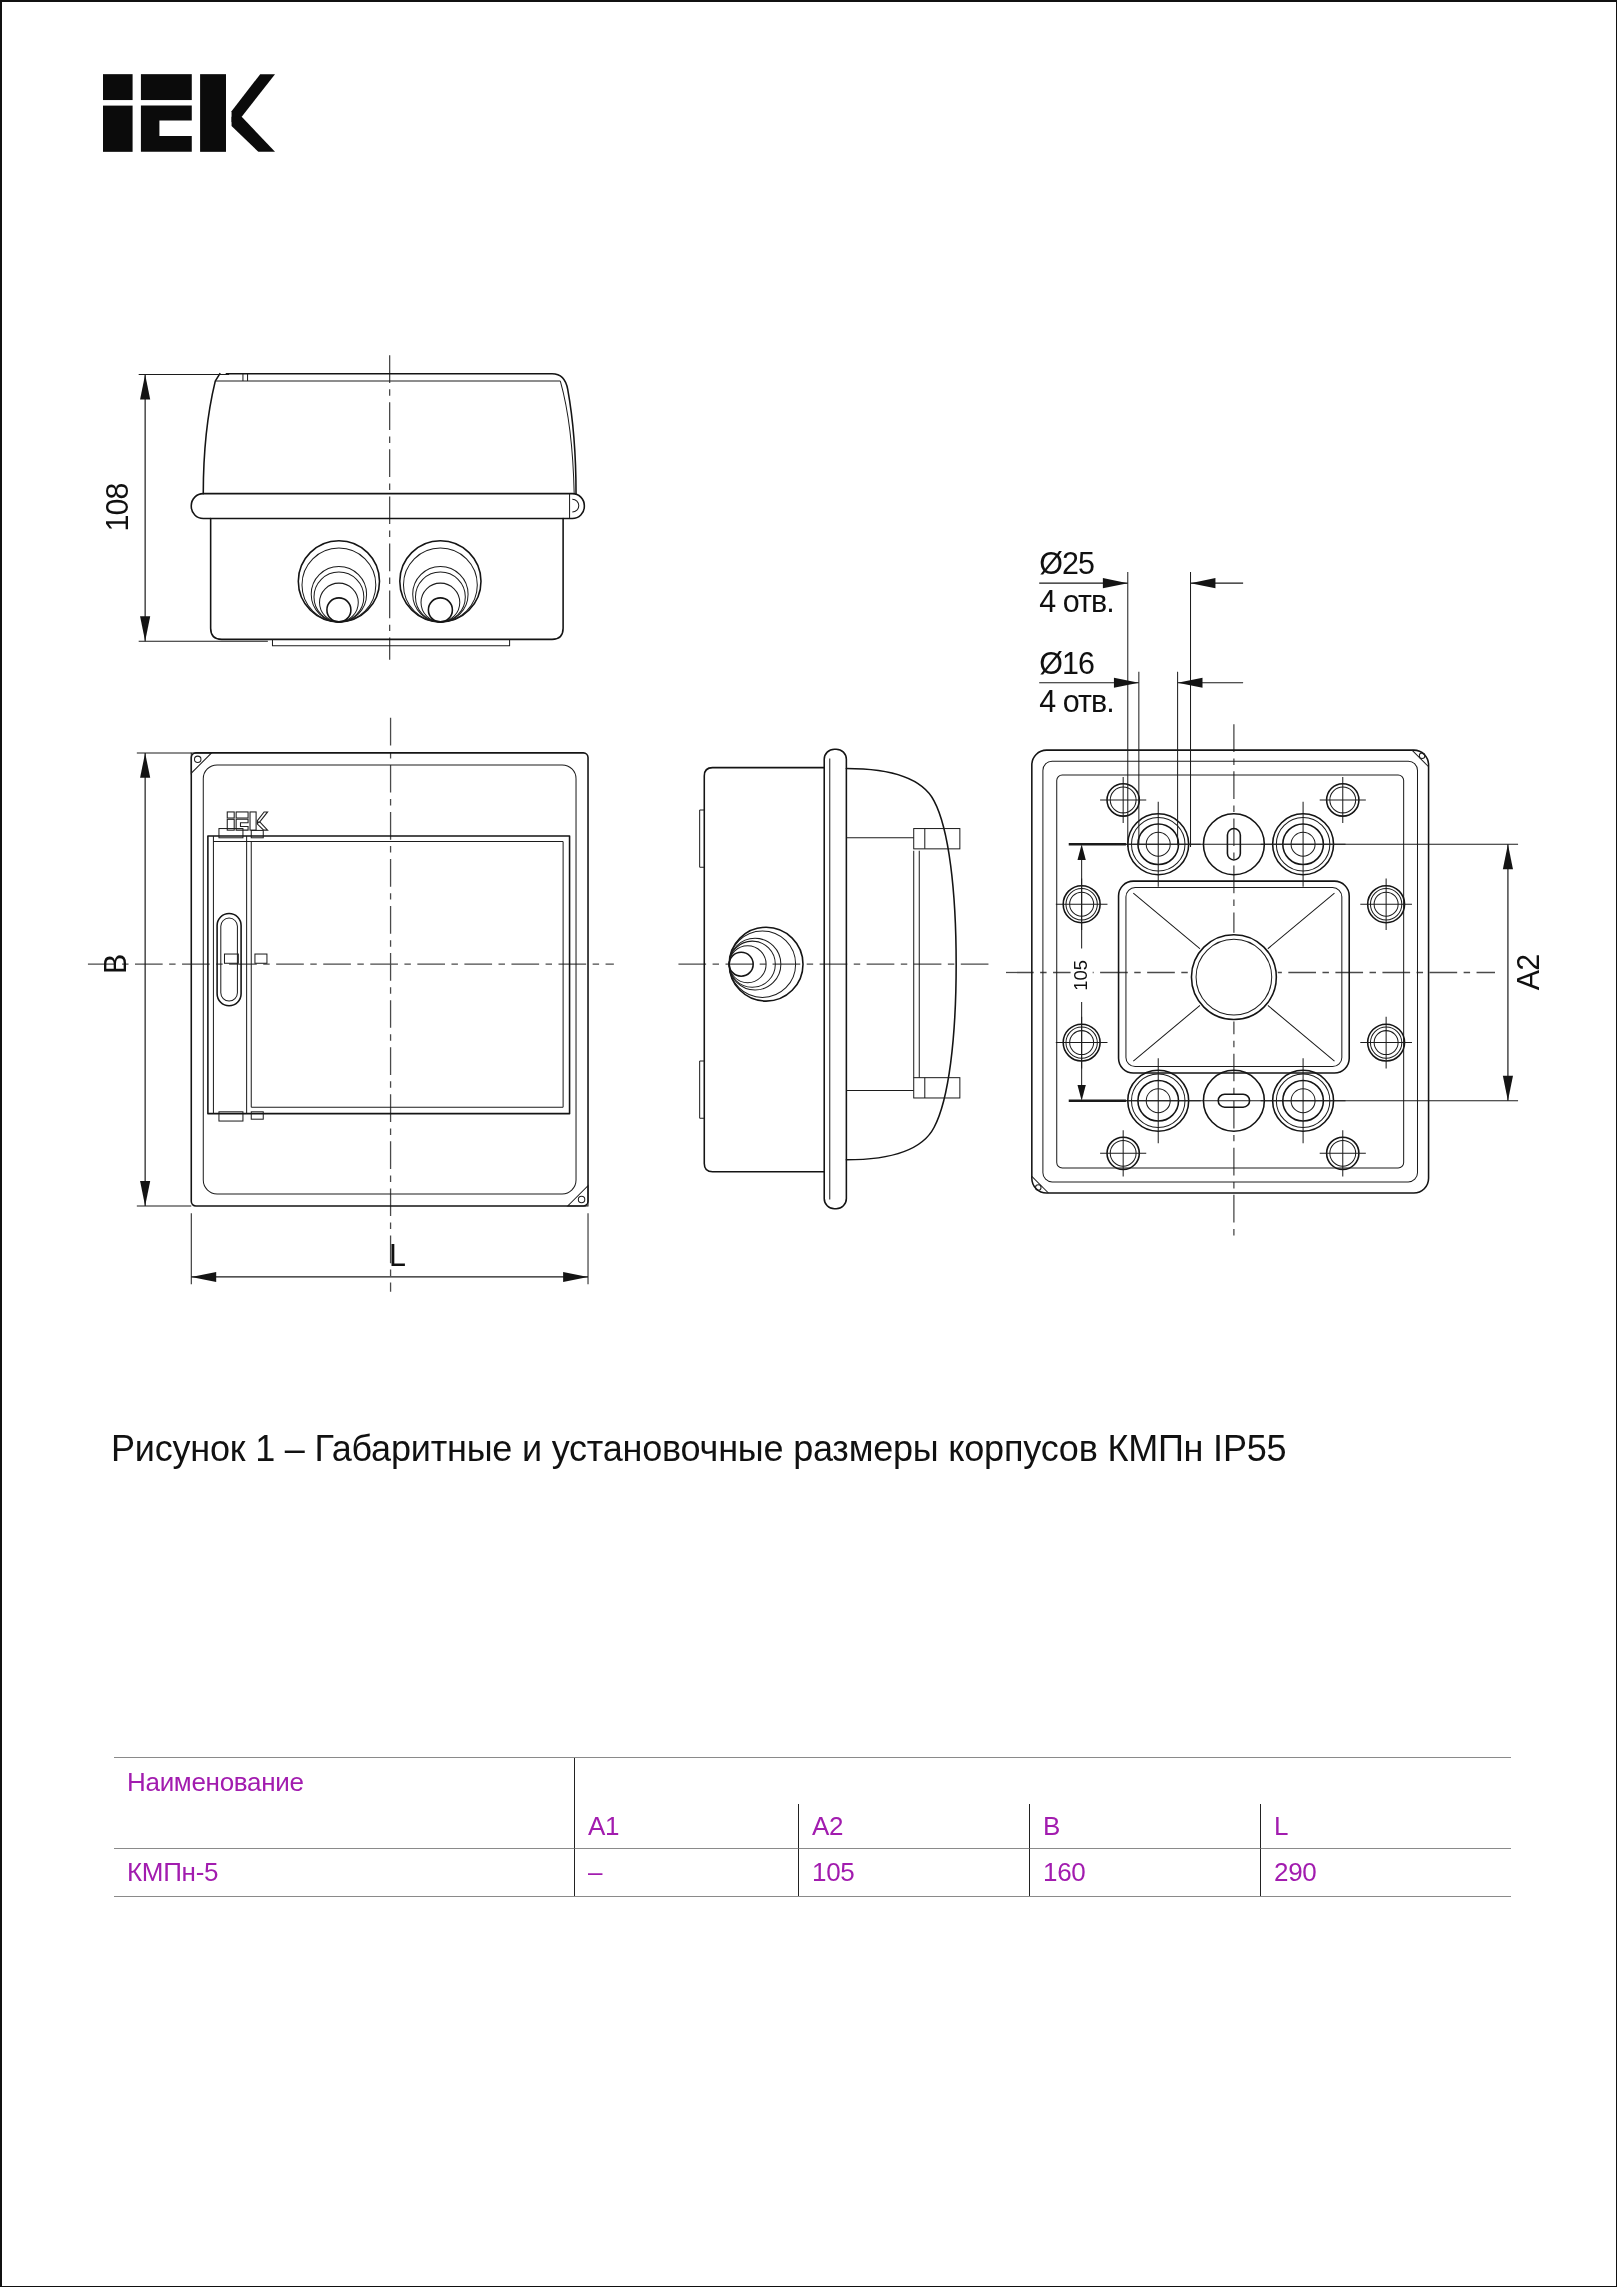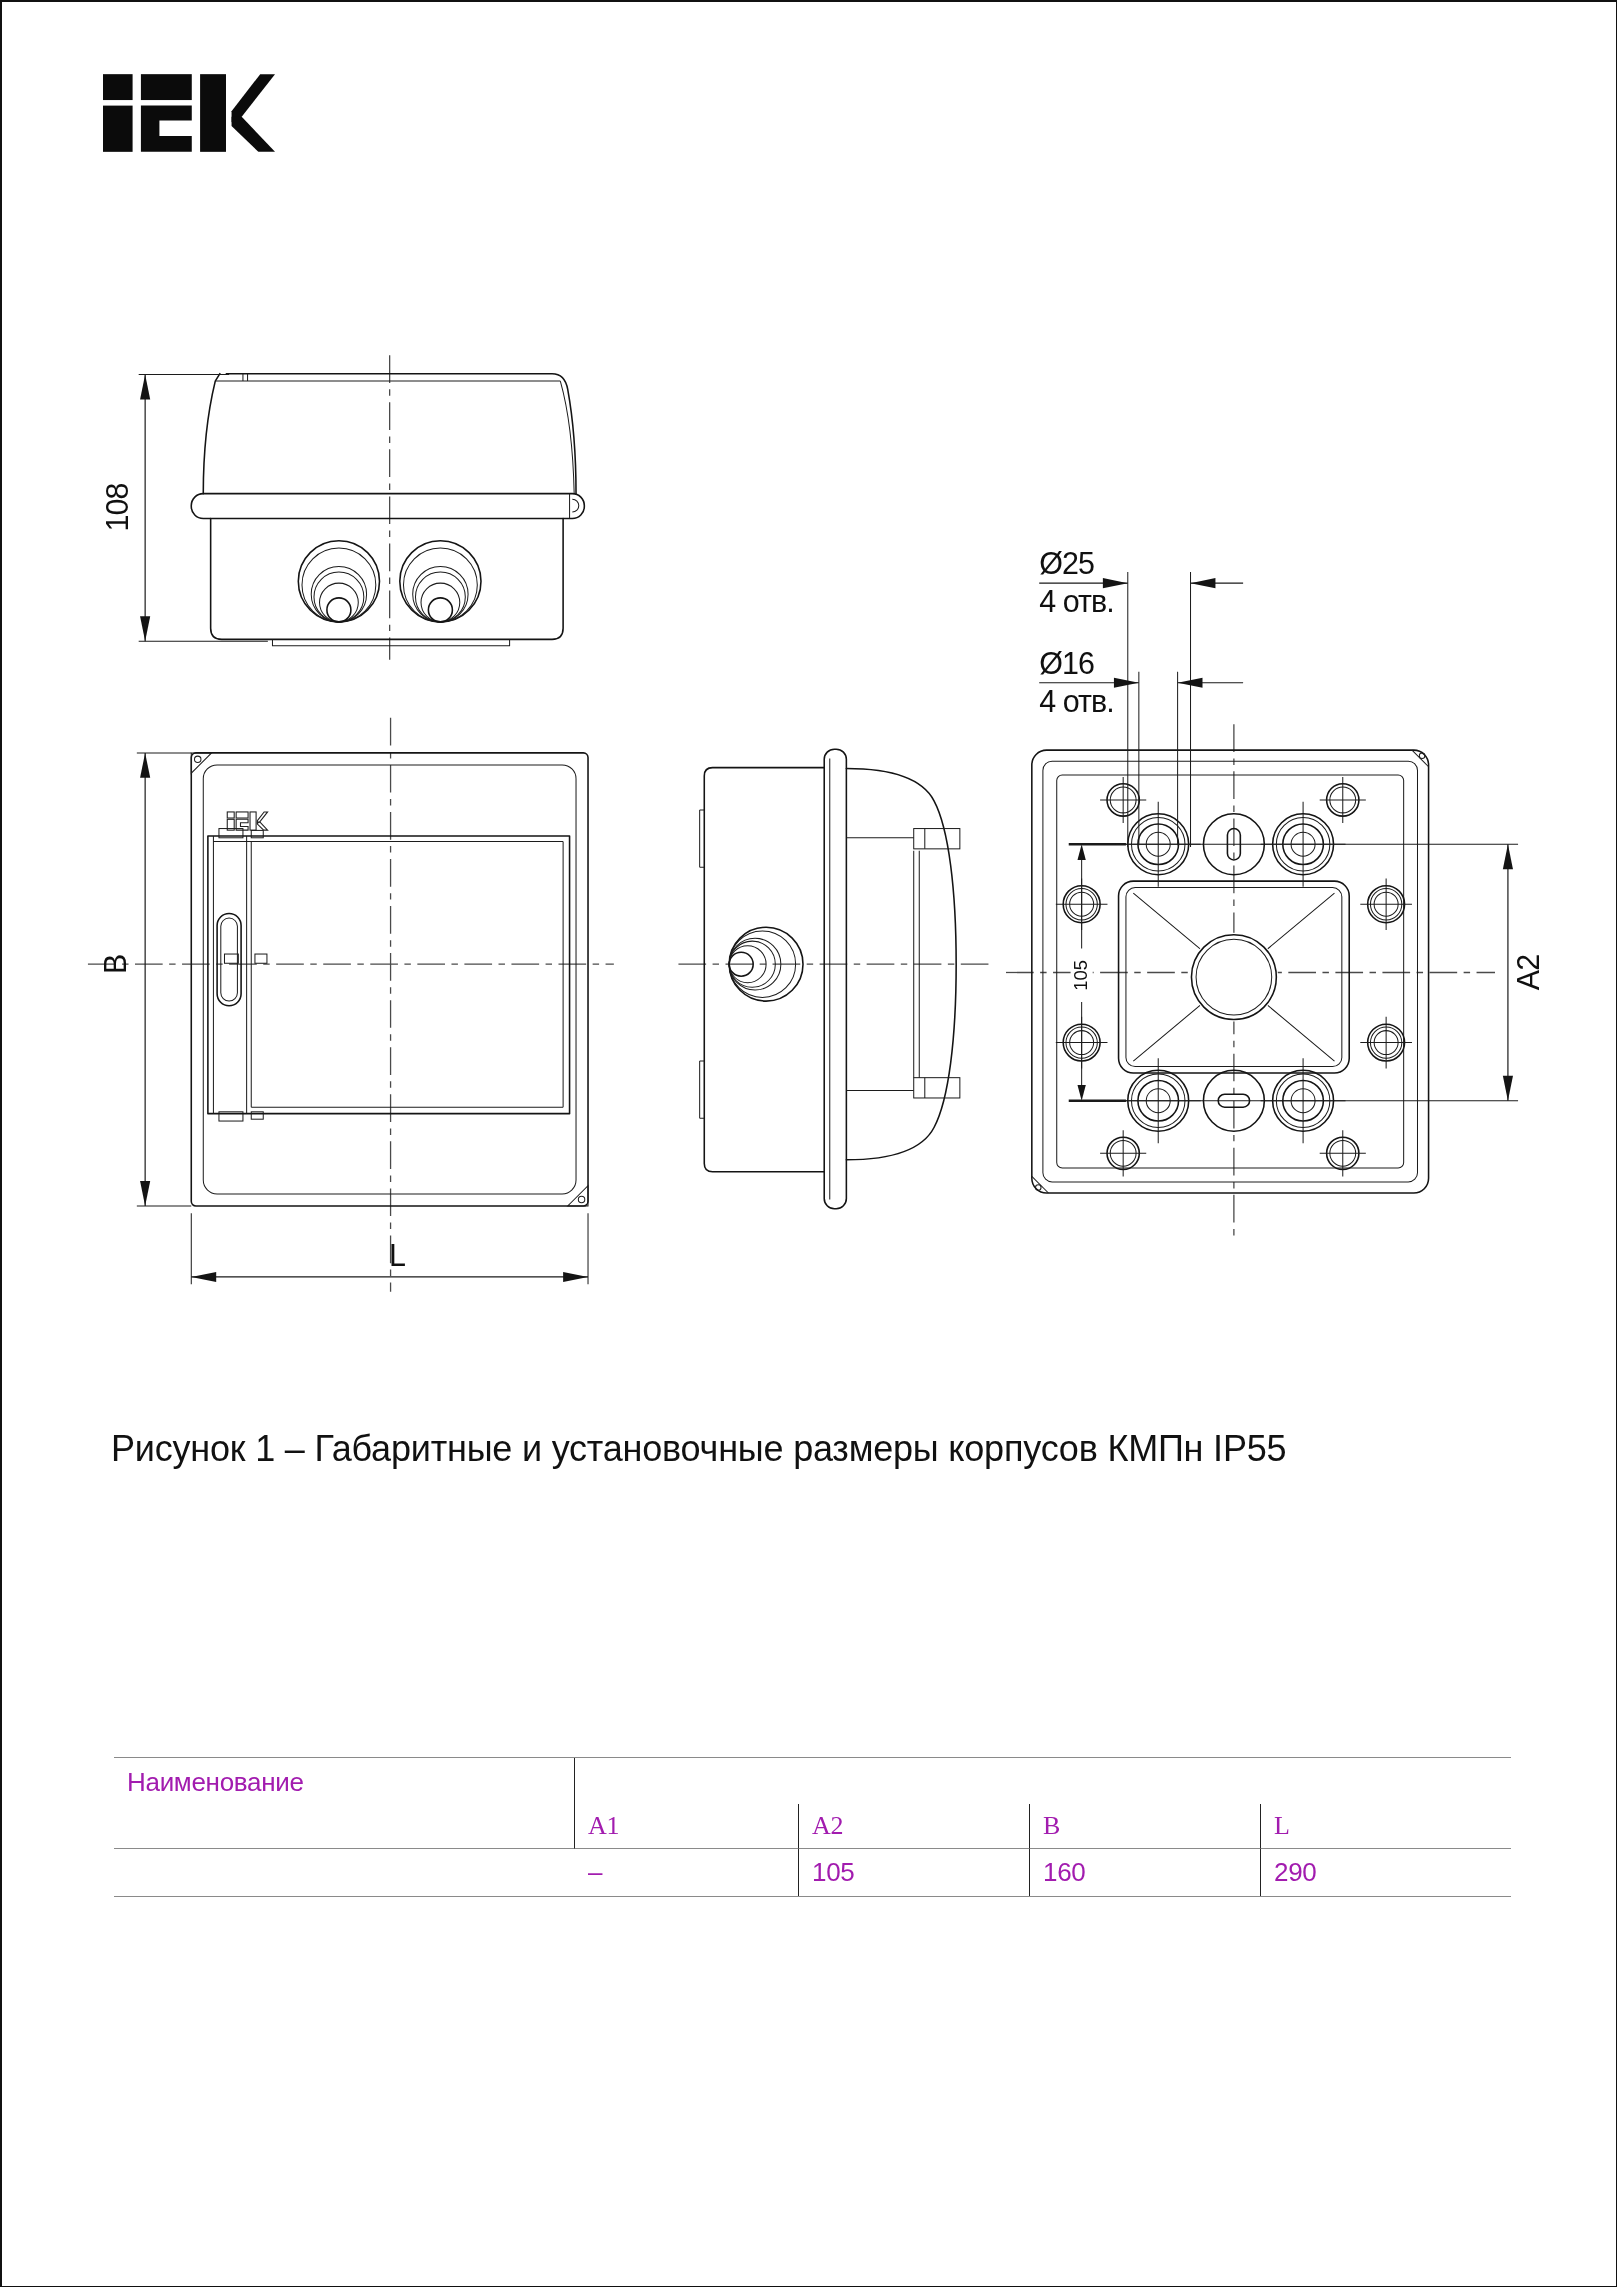--- a/index.html
+++ b/index.html
@@ -10,21 +10,21 @@
   .caption{position:absolute;left:111px;top:1428px;font-size:36px;color:#111;letter-spacing:-0.2px;white-space:nowrap;}
   .dim-table{position:absolute;left:114px;top:1757px;width:1397px;display:grid;
              grid-template-columns:461px 224px 231px 231px 250px;
              grid-template-rows:46px 45px 47px;
              border-top:1.8px solid #8a8a8a;border-bottom:1.8px solid #8a8a8a;
              font-size:26px;color:#a21caf;letter-spacing:-0.3px;box-sizing:content-box;}
   .cell{display:flex;align-items:center;padding-left:13px;box-sizing:border-box;}
   .c-name{grid-column:1;grid-row:1/3;align-items:flex-start;padding-top:9.2px;
           border-right:1.4px solid #222;border-bottom:1.8px solid #8a8a8a;}
   .c-sizes{grid-column:2/6;grid-row:1;border-bottom:1.8px solid #8a8a8a;}
-  .c-sub{grid-row:2;border-bottom:1.8px solid #8a8a8a;font-family:Liberation Serif, serif;}
+  .c-sub{grid-row:2;border-bottom:1.8px solid #8a8a8a;}
   .c-sub.b-r, .c-d.b-r{border-right:1.4px solid #222;}
   .c-d{grid-row:3;}
   
   .ol{fill:none;stroke:#141414;stroke-width:1.7;stroke-linejoin:round;stroke-linecap:round;}
   .tl{fill:none;stroke:#1c1c1c;stroke-width:1.1;}
   .dl{fill:none;stroke:#1a1a1a;stroke-width:1.3;}
   .tk{fill:none;stroke:#1a1a1a;stroke-width:2.6;}
   .cl{fill:none;stroke:#4a4a4a;stroke-width:1.4;stroke-dasharray:30 7 7 7;}
   .ar{fill:#141414;stroke:none;}
   .dim{font:33px "Liberation Sans",sans-serif;fill:#101010;letter-spacing:-1px;}
@@ -333,18 +333,19 @@
 <div class="caption">Рисунок 1 – Габаритные и установочные размеры корпусов КМПн IP55</div>
 
 <div class="dim-table">
   <div class="cell c-name">Наименование</div>
 
   <div class="cell c-sub b-r" style="grid-column:2">A1</div>
   <div class="cell c-sub b-r" style="grid-column:3">A2</div>
   <div class="cell c-sub b-r" style="grid-column:4">B</div>
   <div class="cell c-sub" style="grid-column:5">L</div>
 
+  <div class="cell c-d b-r" style="grid-column:1">КМПн-5</div>
   <div class="cell c-d b-r" style="grid-column:2">–</div>
   <div class="cell c-d b-r" style="grid-column:3">105</div>
   <div class="cell c-d b-r" style="grid-column:4">160</div>
   <div class="cell c-d" style="grid-column:5">290</div>
 </div>
 
 
 </body></html>

